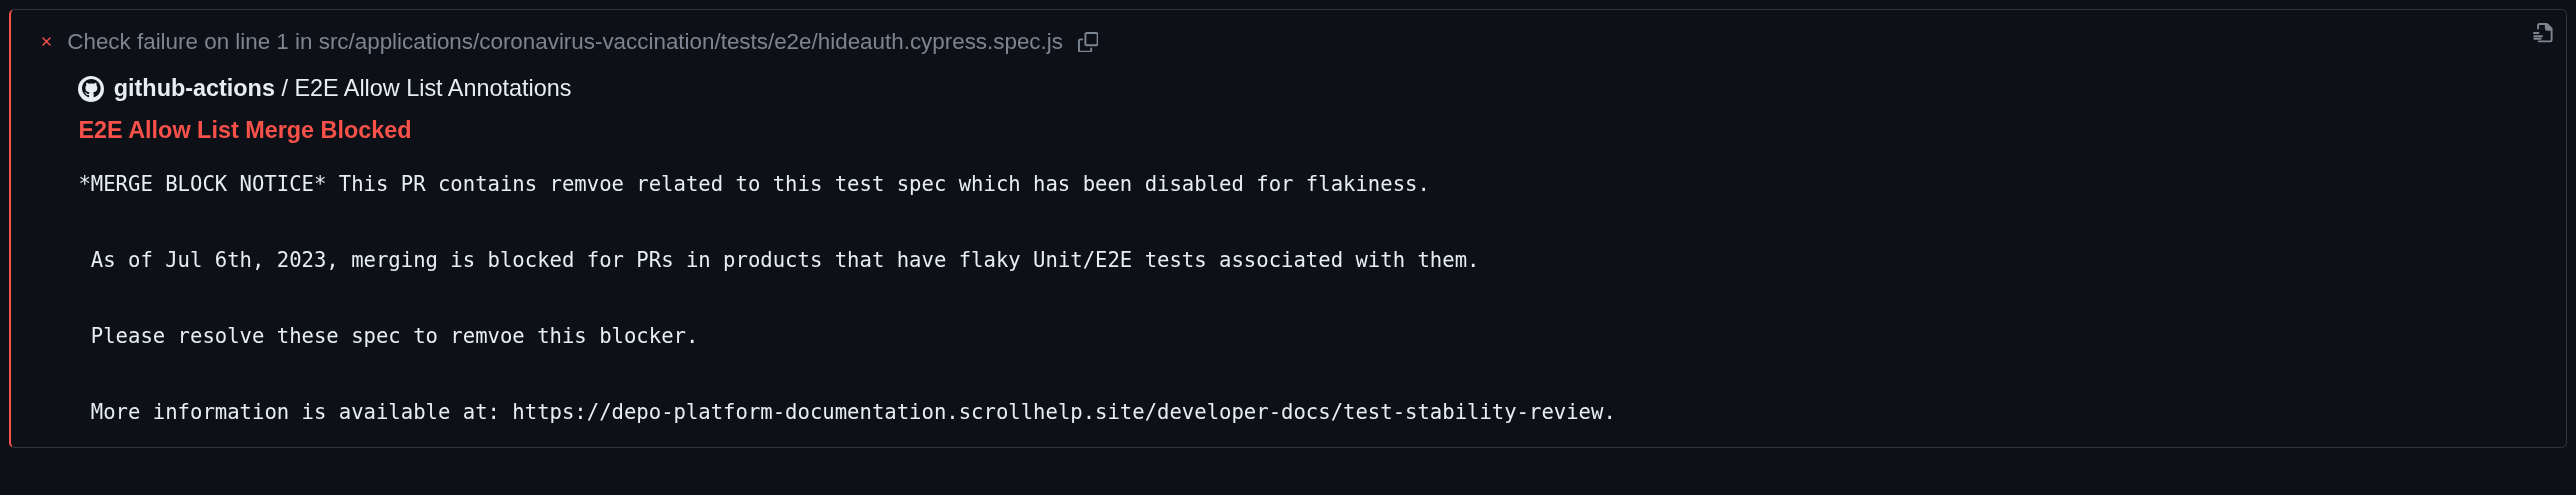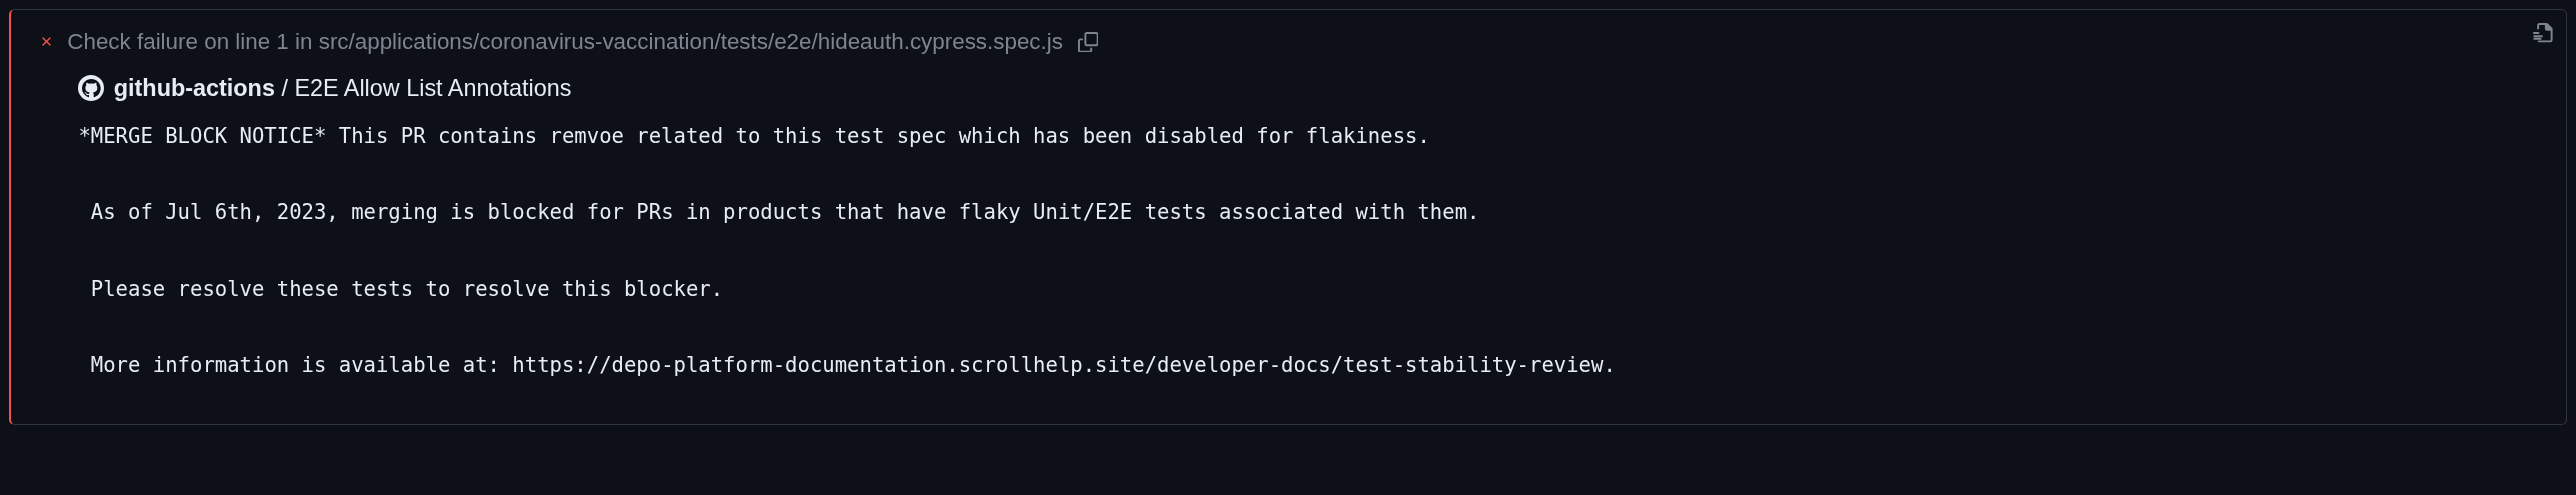--- a/index.html
+++ b/index.html
@@ -8,21 +8,21 @@
     font-family: -apple-system, BlinkMacSystemFont, "Segoe UI", Helvetica, Arial, sans-serif;
     color: #e6edf3;
     padding: 9.4px;
   }
   .annotation-container {
     background: #0d1117;
     border: 0.9px solid #30363d;
     border-left: 2.8px solid #f85149;
     border-radius: 5.6px;
     position: relative;
-    padding: 17px 26px 40px 26px;
+    padding: 17px 26px 16px 26px;
   }
   .header-row {
     display: flex;
     align-items: center;
     gap: 13px;
     margin-bottom: 18.7px;
   }
   .x-icon {
     width: 15px;
     height: 15px;
@@ -51,20 +51,21 @@
     top: 13px;
     right: 13px;
     display: inline-flex;
     cursor: pointer;
   }
   .body-content {
     padding-left: 41px;
   }
   .title-row {
     display: flex;
+    align-items: center;
     gap: 9.4px;
     margin-bottom: 15px;
   }
   .gh-logo {
     width: 26px;
     height: 26px;
     border-radius: 50%;
     background: #e6edf3;
     display: inline-flex;
     align-items: center;
@@ -125,24 +126,25 @@
       <span class="gh-logo">
         <svg width="18.7" height="18.7" viewBox="0 0 16 16" fill="#0d1117">
           <path d="M8 0C3.58 0 0 3.58 0 8c0 3.54 2.29 6.53 5.47 7.59.4.07.55-.17.55-.38 0-.19-.01-.82-.01-1.49-2.01.37-2.53-.49-2.69-.94-.09-.23-.48-.94-.82-1.13-.28-.15-.68-.52-.01-.53.63-.01 1.08.58 1.23.82.72 1.21 1.87.87 2.33.66.07-.52.28-.87.51-1.07-1.78-.2-3.64-.89-3.64-3.95 0-.87.31-1.59.82-2.15-.08-.2-.36-1.02.08-2.12 0 0 .67-.21 2.2.82.64-.18 1.32-.27 2-.27.68 0 1.36.09 2 .27 1.53-1.04 2.2-.82 2.2-.82.44 1.1.16 1.92.08 2.12.51.56.82 1.27.82 2.15 0 3.07-1.87 3.75-3.65 3.95.29.25.54.73.54 1.48 0 1.07-.01 1.93-.01 2.2 0 .21.15.46.55.38A8.013 8.013 0 0 0 16 8c0-4.42-3.58-8-8-8z"></path>
         </svg>
       </span>
       <span class="title-text">
         <span class="bold">github-actions</span> / <span>E2E Allow List Annotations</span>
       </span>
     </div>
 
+    <div class="error-title">E2E Allow List Merge Blocked</div>
 
     <div class="notice-body"><span>*MERGE BLOCK NOTICE* This PR contains remvoe related to this test spec which has been disabled for flakiness.</span>
 
 <span> As of Jul 6th, 2023, merging is blocked for PRs in products that have flaky Unit/E2E tests associated with them.</span>
 
-<span> Please resolve these tests to resolve this blocker.</span>
+<span> Please resolve these spec to remvoe this blocker.</span>
 
 <span> More information is available at: https://depo-platform-documentation.scrollhelp.site/developer-docs/test-stability-review.</span></div>
   </div>
 
 </div>
 
 
 </body></html>

